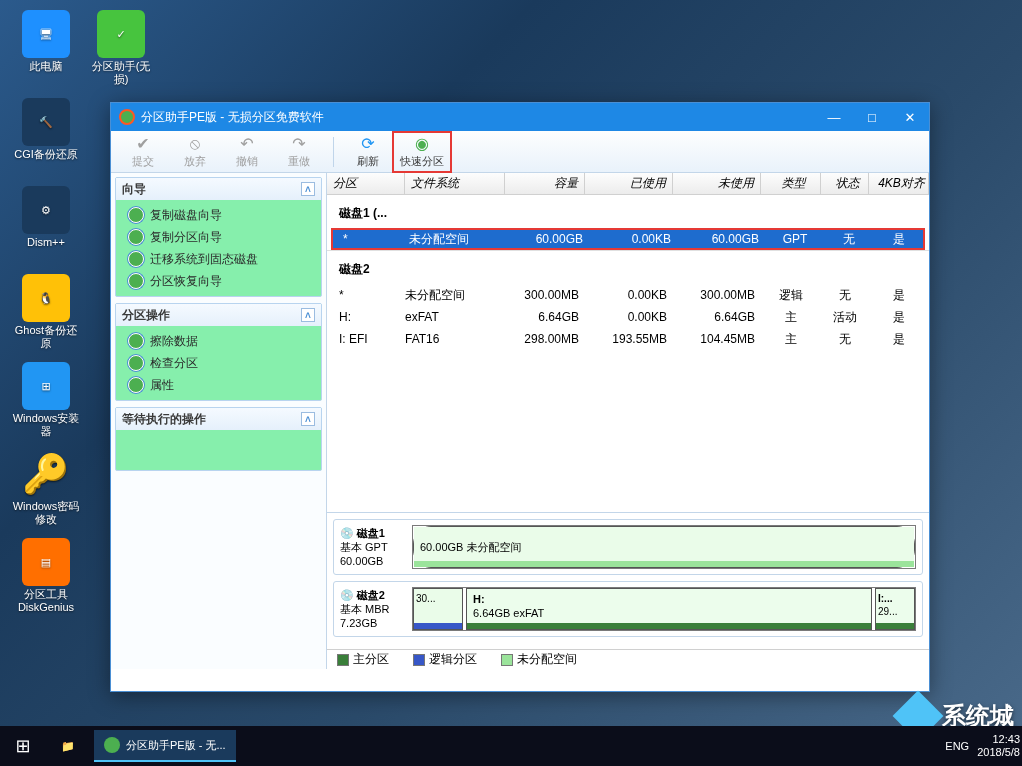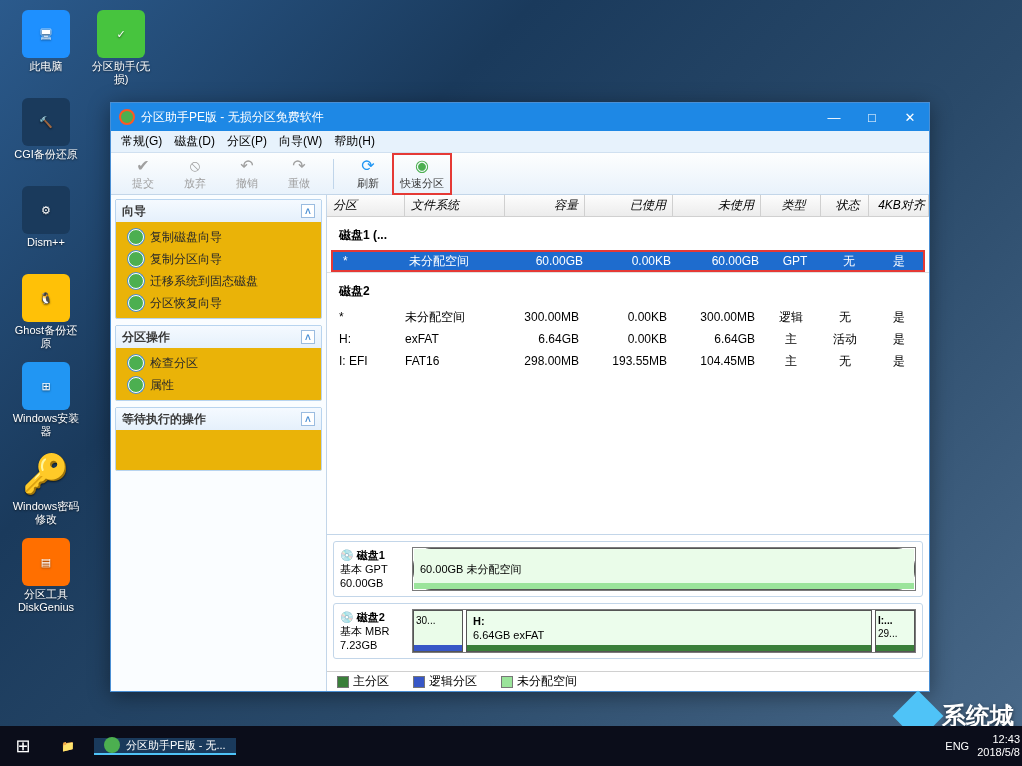--- a/index.html
+++ b/index.html
@@ -48,21 +48,21 @@
     justify-content:center; font-size:11px; cursor:pointer; color:#3a3a3a; position:relative;}
   .tb-btn.disabled { color:#a0a0a0; }
   .tb-btn .ticon { font-size:16px; margin-bottom:1px; }
   .tb-sep { width:1px; height:30px; background:#c0d5ea; margin:0 8px; }
   .tb-highlight { border:2px solid #e53935; padding:0 2px; margin-left:-2px;}
 
   .body { display:flex; height:calc(100% - 28px - 22px - 42px); }
 
   
   .sidebar { width:216px; background:#fafdff; border-right:1px solid #c3d6e9; padding:4px; overflow:auto;}
-  .panel { border:1px solid #b8d4ef; background:#eab308; margin-bottom:6px; border-radius:2px;}
+  .panel { border:1px solid #b8d4ef; background:#86efac; margin-bottom:6px; border-radius:2px;}
   .panel-hd { background:linear-gradient(#f5faff,#e5f0fb); height:22px; display:flex; align-items:center;
     padding:0 6px; font-size:12px; font-weight:bold; color:#3a3a3a; cursor:pointer;}
   .panel-hd .collapse { margin-left:auto; width:14px;height:14px;border:1px solid #9bbce0;
     display:flex;align-items:center;justify-content:center; font-size:10px; color:#4a8fd4; background:#fff;}
   .panel-body { padding:4px 0; }
   .pitem { height:22px; display:flex; align-items:center; padding-left:12px; font-size:12px;
     cursor:pointer; color:#2a2a2a;}
   .pitem .pico { width:16px;height:16px; margin-right:6px; border-radius:50%; background:#4caf50;
     border:1px solid #fff; box-shadow:0 0 0 1px #4a8fd4;}
 
@@ -115,21 +115,21 @@
   .legend .lg { display:flex;align-items:center; gap:4px;}
   .legend .sw { width:12px;height:12px; border:1px solid #777;}
   .sw.primary{background:#3a7f3a;} .sw.logical{background:#3757c7;} .sw.unalloc{background:#9be49b;}
 
   
   .taskbar { position:absolute; left:0; right:0; bottom:0; height:40px; background:#0b0d1a;
     display:flex; align-items:center; color:#fff; font-size:11px;}
   .taskbar .start{width:46px;height:40px;display:flex;align-items:center;justify-content:center;
     cursor:pointer; font-size:18px;}
   .taskbar .tbi { width:44px;height:40px;display:flex;align-items:center;justify-content:center;cursor:pointer;}
-  .taskbar .task{height:17px;background:#1a3a5c;display:flex;align-items:center;padding:0 10px;
+  .taskbar .task{height:32px;background:#1a3a5c;display:flex;align-items:center;padding:0 10px;
     margin-left:4px;cursor:pointer;border-bottom:2px solid #4fc3f7;}
   .taskbar .task .ico{width:16px;height:16px;background:#4caf50;border-radius:50%;margin-right:6px;}
   .taskbar .tray{margin-left:auto;display:flex;align-items:center;padding-right:2px;gap:8px;}
   .taskbar .clock{text-align:right;line-height:1.2;}
 
   .watermark { position:absolute; right:8px; bottom:32px; color:#fff; font-size:24px; font-weight:bold;
     display:flex; align-items:center; gap:6px; text-shadow:0 2px 4px rgba(0,0,0,0.6);}
   .watermark .logo{width:36px;height:36px;background:#4fc3f7;transform:rotate(45deg);}
 </style>
 </head>
@@ -174,27 +174,20 @@
   <div class="titlebar">
     <div class="ico"></div>
     <span>分区助手PE版 - 无损分区免费软件</span>
     <div class="win-controls">
       <div>—</div>
       <div>□</div>
       <div>✕</div>
     </div>
   </div>
 
-  <div class="menubar">
-    <div class="mi">常规(G)</div>
-    <div class="mi">磁盘(D)</div>
-    <div class="mi">分区(P)</div>
-    <div class="mi">向导(W)</div>
-    <div class="mi">帮助(H)</div>
-  </div>
 
   <div class="toolbar">
     <div class="tb-btn disabled">
       <span class="ticon">✔</span>
       <span>提交</span>
     </div>
     <div class="tb-btn disabled">
       <span class="ticon">⦸</span>
       <span>放弃</span>
     </div>
@@ -246,20 +239,24 @@
             </div>
         </div>
       </div>
 
       <div class="panel">
         <div class="panel-hd">
           <span>分区操作</span>
           <span class="collapse">˄</span>
         </div>
         <div class="panel-body">
+          <div class="pitem">
+              <div class="pico"></div>
+              <span>擦除数据</span>
+            </div>
           <div class="pitem">
               <div class="pico"></div>
               <span>检查分区</span>
             </div>
           <div class="pitem">
               <div class="pico"></div>
               <span>属性</span>
             </div>
         </div>
       </div>

